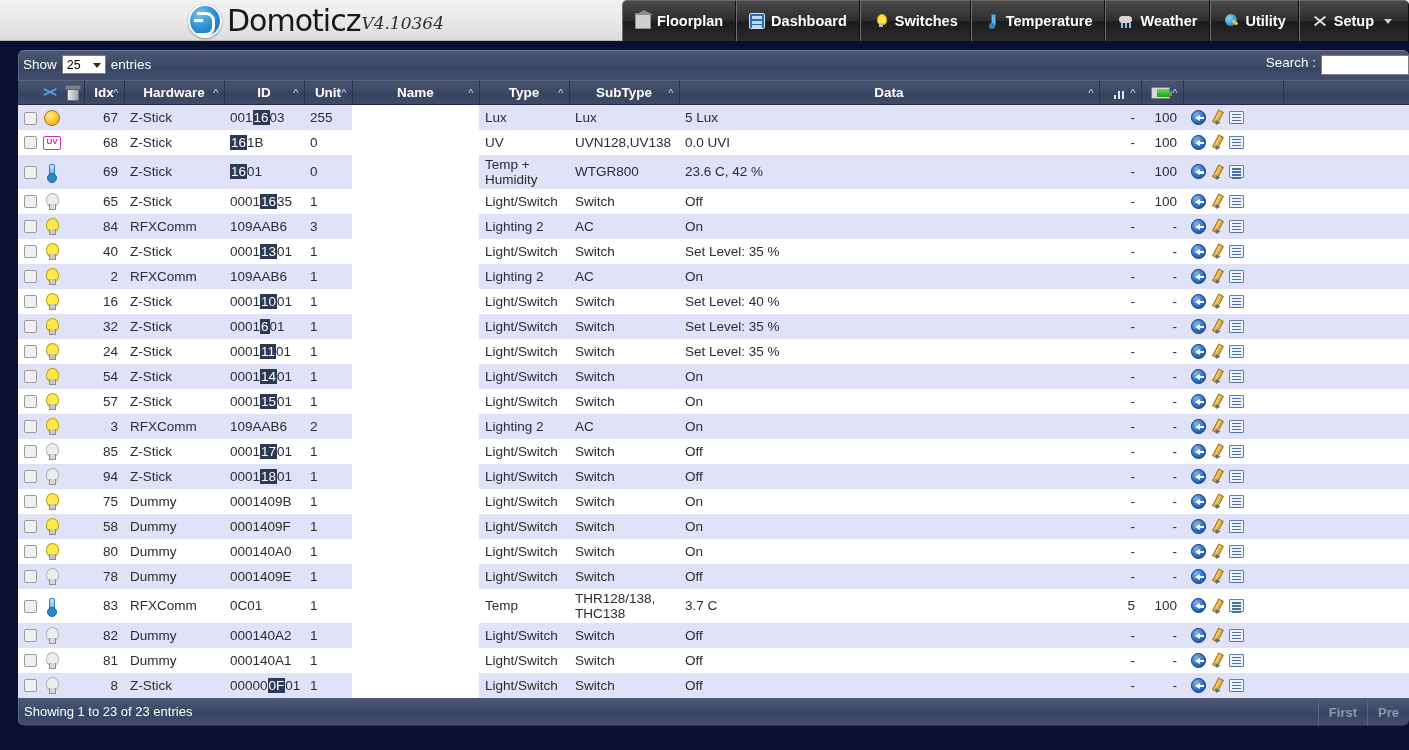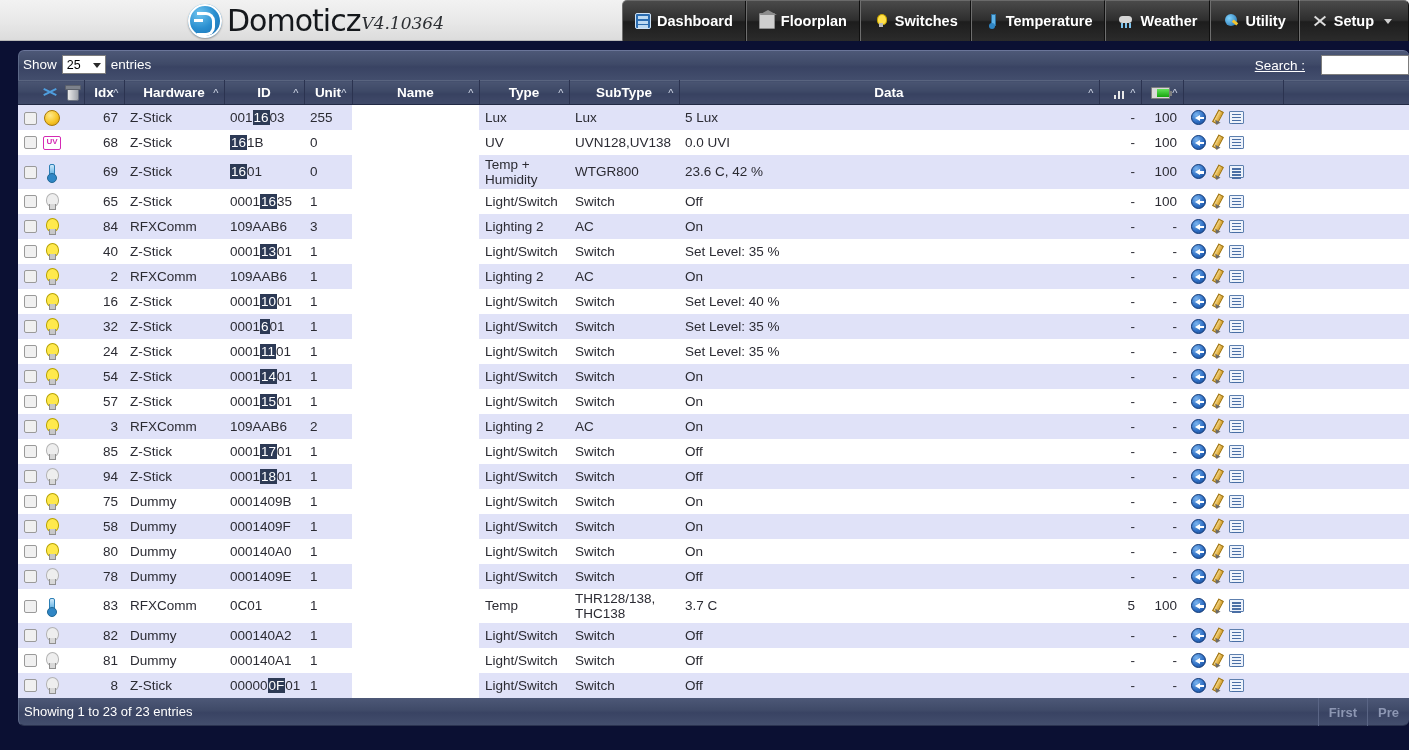--- a/index.html
+++ b/index.html
@@ -150,21 +150,21 @@
   }
   .sel .arr {
     position: absolute; right: 4px; top: 7px;
     width: 0; height: 0;
     border-left: 4px solid transparent;
     border-right: 4px solid transparent;
     border-top: 5px solid #2a2a2a;
   }
   .search-box {
     position: absolute; right: 0px; top: 4px;
-    display: flex; align-items: center; gap: 16px; text-decoration: underline;
+    display: flex; gap: 5px;
   }
   .search-input {
     width: 88px; height: 20px;
     background: #ffffff;
     border: 1px solid #7d7d7d;
     outline: none;
     font-size: 12.5px;
     padding: 0 3px;
     font-family: "Liberation Sans", sans-serif;
   }
@@ -366,26 +366,26 @@
 
 <div class="topbar">
   <div class="logo-wrap">
     <span class="logo-badge"></span>
     <span class="logo-text">Domoticz</span>
     <span class="logo-ver">V4.10364</span>
   </div>
 
   <div class="nav">
     <div class="nav-item">
+      <span class="nav-ico ico-floor"></span>
+      <span>Floorplan</span>
+    </div>
+    <div class="nav-item">
       <span class="nav-ico ico-dash"></span>
       <span>Dashboard</span>
-    </div>
-    <div class="nav-item">
-      <span class="nav-ico ico-floor"></span>
-      <span>Floorplan</span>
     </div>
     <div class="nav-item">
       <span class="nav-ico ico-bulb-nav"></span>
       <span>Switches</span>
     </div>
     <div class="nav-item">
       <span class="nav-ico ico-temp"></span>
       <span>Temperature</span>
     </div>
     <div class="nav-item">

